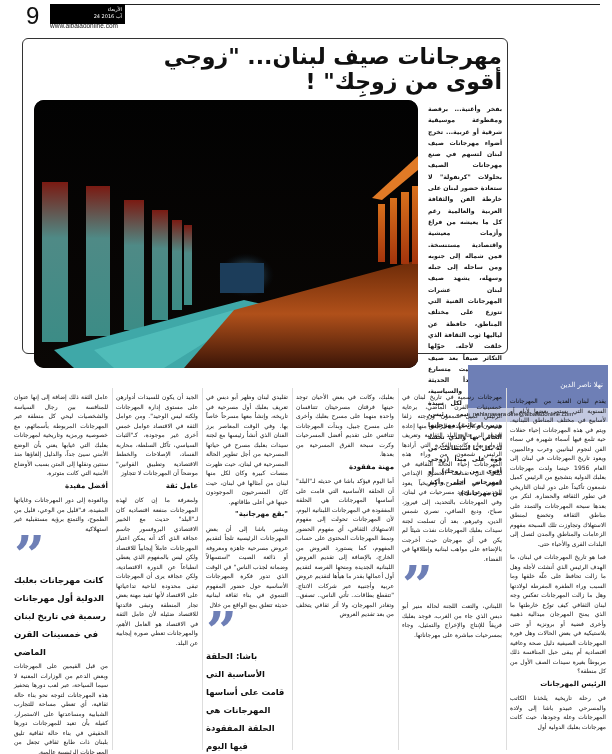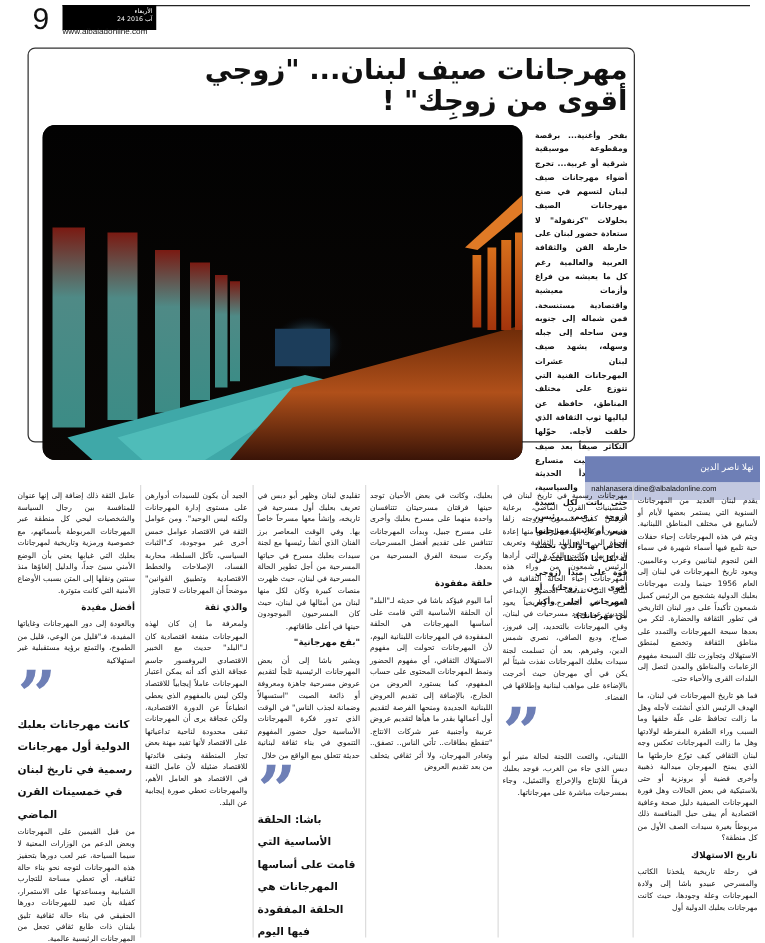--- a/index.html
+++ b/index.html
@@ -7,21 +7,21 @@
   .page-num{position:absolute;left:26px;top:2px;font-size:24px;font-family:"Liberation Sans",sans-serif;color:#111;}
   .masthead{position:absolute;left:50px;top:4px;width:75px;height:20px;background:#000;color:#fff;font-size:5px;text-align:right;padding:2px 3px;box-sizing:border-box;line-height:7px;}
   .site-url{position:absolute;left:50px;top:22px;font-size:6.5px;font-family:"Liberation Sans",sans-serif;}
   .top-rule{position:absolute;left:50px;right:12px;top:4px;height:1px;background:#222;}
   .frame{position:absolute;left:22px;top:38px;width:484px;height:314px;border:1px solid #333;border-radius:6px;}
   .headline{position:absolute;right:110px;top:44px;width:400px;text-align:right;direction:rtl;font-size:22px;font-weight:bold;font-family:"DejaVu Sans",sans-serif;color:#111;}
   .photo{position:absolute;left:34px;top:100px;width:384px;height:268px;border-radius:10px;overflow:hidden;background:#020202;}
   .photo svg{width:100%;height:100%;display:block;}
   .lead{position:absolute;left:428px;top:103px;width:74px;direction:rtl;text-align:justify;font-size:6.2px;line-height:11.3px;font-weight:bold;color:#111;}
   .byline-box{position:absolute;left:468px;top:365px;width:140px;}
-  .byline-name{background:#6e7fb6;color:#fff;font-size:7px;text-align:right;direction:rtl;padding:5px 5px;height:11px;}
+  .byline-name{background:#6e7fb6;color:#fff;font-size:7px;text-align:right;direction:rtl;padding:16px 5px;height:11px;}
   .byline-email{background:#c2c8e0;color:#111;font-size:6px;padding:3px 5px;height:8px;font-family:"Liberation Sans",sans-serif;}
   .col{position:absolute;top:392px;direction:rtl;text-align:justify;font-size:6px;line-height:9.5px;color:#111;}
   .col p{margin:0 0 4px 0;}
   .subhead{font-weight:bold;font-size:7px;text-align:right;margin:4px 0 4px 0;display:block;}
   .quote-mark{font-family:"DejaVu Serif",serif;font-size:54px;color:#6e7fb6;font-weight:bold;line-height:38px;height:34px;text-align:left;direction:ltr;}
   .pull{font-weight:bold;font-size:8.5px;line-height:18px;text-align:left;color:#111;}
   .col-rule{position:absolute;top:388px;width:1px;height:362px;background:#ddd;}
 </style>
 </head>
 <body>
@@ -90,52 +90,52 @@
 <div class="lead">بفخر وأغنية... برقصة ومقطوعة موسيقية شرقية أو غربية... تخرج أضواء مهرجانات صيف لبنان لتسهم في صنع مهرجانات الصيف بحلولات "كرنفولة" لا ستعادة حضور لبنان على خارطة الفن والثقافة العربية والعالمية رغم كل ما يعيشه من فراغ وأزمات معيشية واقتصادية مستنسخة. فمن شماله إلى جنوبه ومن ساحله إلى جبله وسهله، يشهد صيف لبنان عشرات المهرجانات الفنية التي تتوزع على مختلف المناطق، حافظة عن لياليها ثوب الثقافة الذي خلقت لأجله. حوّلها التكاثر صيفاً بعد صيف بشكل مقيت متسارع على مبدأ الحديثة الزعاماتية والسياسية، حتى باتت لكل سيدة (زوجة زعيم، رئيس، وزير، أو نائب) مهرجانها الخاص بها والذي تحشد له بكل ما استطاعت من قوة على مبدأ (زوجي أقوى من زوجك) أو (مهرجاني أحلى وأكبر من مهرجانك).</div>
 
 <div class="byline-box">
   <div class="byline-name">نهلا ناصر الدين</div>
   <div class="byline-email">nahlanaseraldine@albaladonline.com</div>
 </div>
 
 <div class="col" style="left:510px;width:96px;top:396px;">
   <p>يقدم لبنان العديد من المهرجانات السنوية التي يستمر بعضها لأيام أو لأسابيع في مختلف المناطق اللبنانية. ويتم في هذه المهرجانات إحياء حفلات حية تلمع فيها أسماء شهيرة في سماء الفن لنجوم لبنانيين وعرب وعالميين. ويعود تاريخ المهرجانات في لبنان إلى العام 1956 حينما ولدت مهرجانات بعلبك الدولية بتشجيع من الرئيس كميل شمعون تأكيداً على دور لبنان التاريخي في تطور الثقافة والحضارة. لتكر من بعدها سبحة المهرجانات والتمدد على مناطق الثقافة وتخضع لمنطق الاستهلاك وتجاوزت تلك السبحة مفهوم الزعامات والمناطق والمدن لتصل إلى البلدات القرى والأحياء حتى.</p>
   <p>فما هو تاريخ المهرجانات في لبنان، ما الهدف الرئيس الذي أنشئت لأجله وهل ما زالت تحافظ على علّة خلقها وما السبب وراء الطفرة المفرطة لولادتها وهل ما زالت المهرجانات تعكس وجه لبنان الثقافي كيف تورّع خارطتها ما الذي يمنح المهرجان ميدالية ذهبية وأخرى فضية أو برونزية أو حتى بلاستيكية في بعض الحالات وهل فورة المهرجانات الصيفية دليل صحة وعافية اقتصادية أم يبقى حبل المنافسة ذلك مربوطاً بغيرة سيدات الصف الأول من كل منطقة؟</p>
-  <span class="subhead">تاريخ الاستهلاك</span>
+  <span class="subhead">الرئيس المهرجانات</span>
   <p>في رحلة تاريخية يلخذنا الكاتب والمسرحي عبيدو باشا إلى ولادة المهرجانات وعلة وجودها، حيث كانت مهرجانات بعلبك الدولية أول</p>
 </div>
 <div class="col-rule" style="left:506px;"></div>
 
 <div class="col" style="left:402px;width:100px;">
   <p>مهرجانات رسمية في تاريخ لبنان في خمسينيات القرن الماضي، برعاية الرئيس كميل شمعون وزوجته زلفا شمعون، وكان الهدف الرئيس منها إعادة الحياة إلى حالة البلد الثقافية وتعريف الزوار بها، وكانت الفكرة التي أرادها الرئيس شمعون من وراء هذه المهرجانات إحياء الحالة الثقافية في لبنان التي تقدمت الحضور الإبداعي العربي في المسرح، وتاريخياً يعود الحديث عن وجود مسرحيات في لبنان، وفي المهرجانات بالتحديد، إلى فيروز، صباح، وديع الصافي، نصري شمس الدين، وغيرهم. بعد أن تسلمت لجنة سيدات بعلبك المهرجانات نفذت شيئاً لم يكن في أي مهرجان حيث أخرجت بالإضاءة على مواهب لبنانية وإطلاقها في الفضاء.</p>
   <div class="quote-mark">”</div>
   <p>اللبناني، والتعت اللجنة لحالة منير أبو دبس الذي جاء من الغرب، فوجد بعلبك فريقاً للإنتاج والإخراج والتمثيل، وجاء بمسرحيات مباشرة على مهرجاناتها.</p>
 </div>
 <div class="col-rule" style="left:398px;"></div>
 
 <div class="col" style="left:296px;width:98px;">
   <p>بعلبك، وكانت في بعض الأحيان توجد حينها فرقتان مسرحيتان تتنافسان واحدة منهما على مسرح بعلبك وأخرى على مسرح جبيل، وبدأت المهرجانات تتنافس على تقديم أفضل المسرحيات وكرت سبحة الفرق المسرحية من بعدها.</p>
-  <span class="subhead">حلقة مفقودة</span>
+  <span class="subhead">مهنة مفقودة</span>
   <p>أما اليوم فيؤكد باشا في حديثه لـ"البلد" أن الحلقة الأساسية التي قامت على أساسها المهرجانات هي الحلقة المفقودة في المهرجانات اللبنانية اليوم، لأن المهرجانات تحولت إلى مفهوم الاستهلاك الثقافي، أي مفهوم الحضور ونمط المهرجانات المحتوى على حساب المفهوم، كما يستورد العروض من الخارج، بالإضافة إلى تقديم العروض اللبنانية الجديدة ومنحها الفرصة لتقديم أول أعمالها بقدر ما هيأها لتقديم عروض عربية وأجنبية عبر شركات الانتاج. "تتقطع بطاقات.. تأتي الناس.. تصفق.. وتغادر المهرجان، ولا أثر ثقافي يتخلف من بعد تقديم العروض</p>
 </div>
 <div class="col-rule" style="left:292px;"></div>
 
 <div class="col" style="left:206px;width:82px;">
   <p>تقليدي لبنان وظهر أبو دبس في تعريف بعلبك أول مسرحية في تاريخه، وإنشأ معها مسرحاً خاصاً بها. وفي الوقت المعاصر برز الفنان الذي أنشأ رئيسها مع لجنة سيدات بعلبك مسرح في حياتها المسرحية من أجل تطوير الحالة المسرحية في لبنان، حيث ظهرت منصات كبيرة وكان لكل منها لبنان من أمثالها في لبنان، حيث كان المسرحيون الموجودون حينها في أعلى طاقاتهم.</p>
   <span class="subhead">"بقع مهرجانية"</span>
   <p>ويشير باشا إلى أن بعض المهرجانات الرئيسية تلجأ لتقديم عروض مسرحية جاهزة ومعروفة أو ذائعة الصيت "استسهالاً وضمانة لجذب الناس" في الوقت الذي تدور فكرة المهرجانات الأساسية حول حضور المفهوم التنموي في بناء ثقافة لبنانية حديثة تتعلق بمع الواقع من خلال</p>
   <div class="quote-mark">”</div>
   <div class="pull">باشا: الحلقة الأساسية التي قامت على أساسها المهرجانات هي الحلقة المفقودة فيها اليوم</div>
 
 </div>
 <div class="col-rule" style="left:202px;"></div>
 
 <div class="col" style="left:116px;width:82px;">
   <p>الجيد أن يكون للسيدات أدوارهن على مستوى إدارة المهرجانات ولكنه ليس الوحيد". ومن عوامل الثقة في الاقتصاد عوامل خمس أخرى غير موجودة، كـ"الثبات السياسي، تآكل السلطة، محاربة الفساد، الإصلاحات والخطط الاقتصادية وتطبيق القوانين" موضحاً أن المهرجانات لا تتجاوز</p>
-  <span class="subhead">والذي ثقة</span>
+  <span class="subhead">عامل ثقة</span>
   <p>ولمعرفة ما إن كان لهذه المهرجانات منفعة اقتصادية كان لـ"البلد" حديث مع الخبير الاقتصادي البروفسور جاسم عجاقة الذي أكد أنه يمكن اعتبار المهرجانات عاملاً إيجابياً للاقتصاد ولكن ليس بالمفهوم الذي يعطي انطباعاً عن الدورة الاقتصادية، ولكن عجاقة يرى أن المهرجانات تبقى محدودة لناحية تداعياتها على الاقتصاد لأنها تفيد مهنة بعض تجار المنطقة وتبقى فائدتها للاقتصاد ضئيلة لأن عامل الثقة في الاقتصاد هو العامل الأهم، والمهرجانات تعطي صورة إيجابية عن البلد.</p>
 </div>
 <div class="col-rule" style="left:112px;"></div>
 
 <div class="col" style="left:14px;width:94px;">
   <p>عامل الثقة ذلك إضافة إلى إنها عنوان للمنافسة بين رجال السياسة والشخصيات ليحي كل منطقة عبر المهرجانات المربوطة بأسمائهم، مع خصوصية ورمزية وتاريخية لمهرجانات بعلبك التي غيابها يعني بأن الوضع الأمني سيئ جداً، والدليل إلغاؤها منذ سنتين ونقلها إلى المتن بسبب الأوضاع الأمنية التي كانت متوترة.</p>
   <span class="subhead">أفضل مفيدة</span>
   <p>وبالعودة إلى دور المهرجانات وغاياتها المفيدة، فـ"قليل من الوعي، قليل من الطموح، والتمتع برؤية مستقبلية غير استهلاكية</p>
   <div class="quote-mark">”</div>
   <div class="pull">كانت مهرجانات بعلبك الدولية أول مهرجانات رسمية في تاريخ لبنان في خمسينات القرن الماضي</div>

